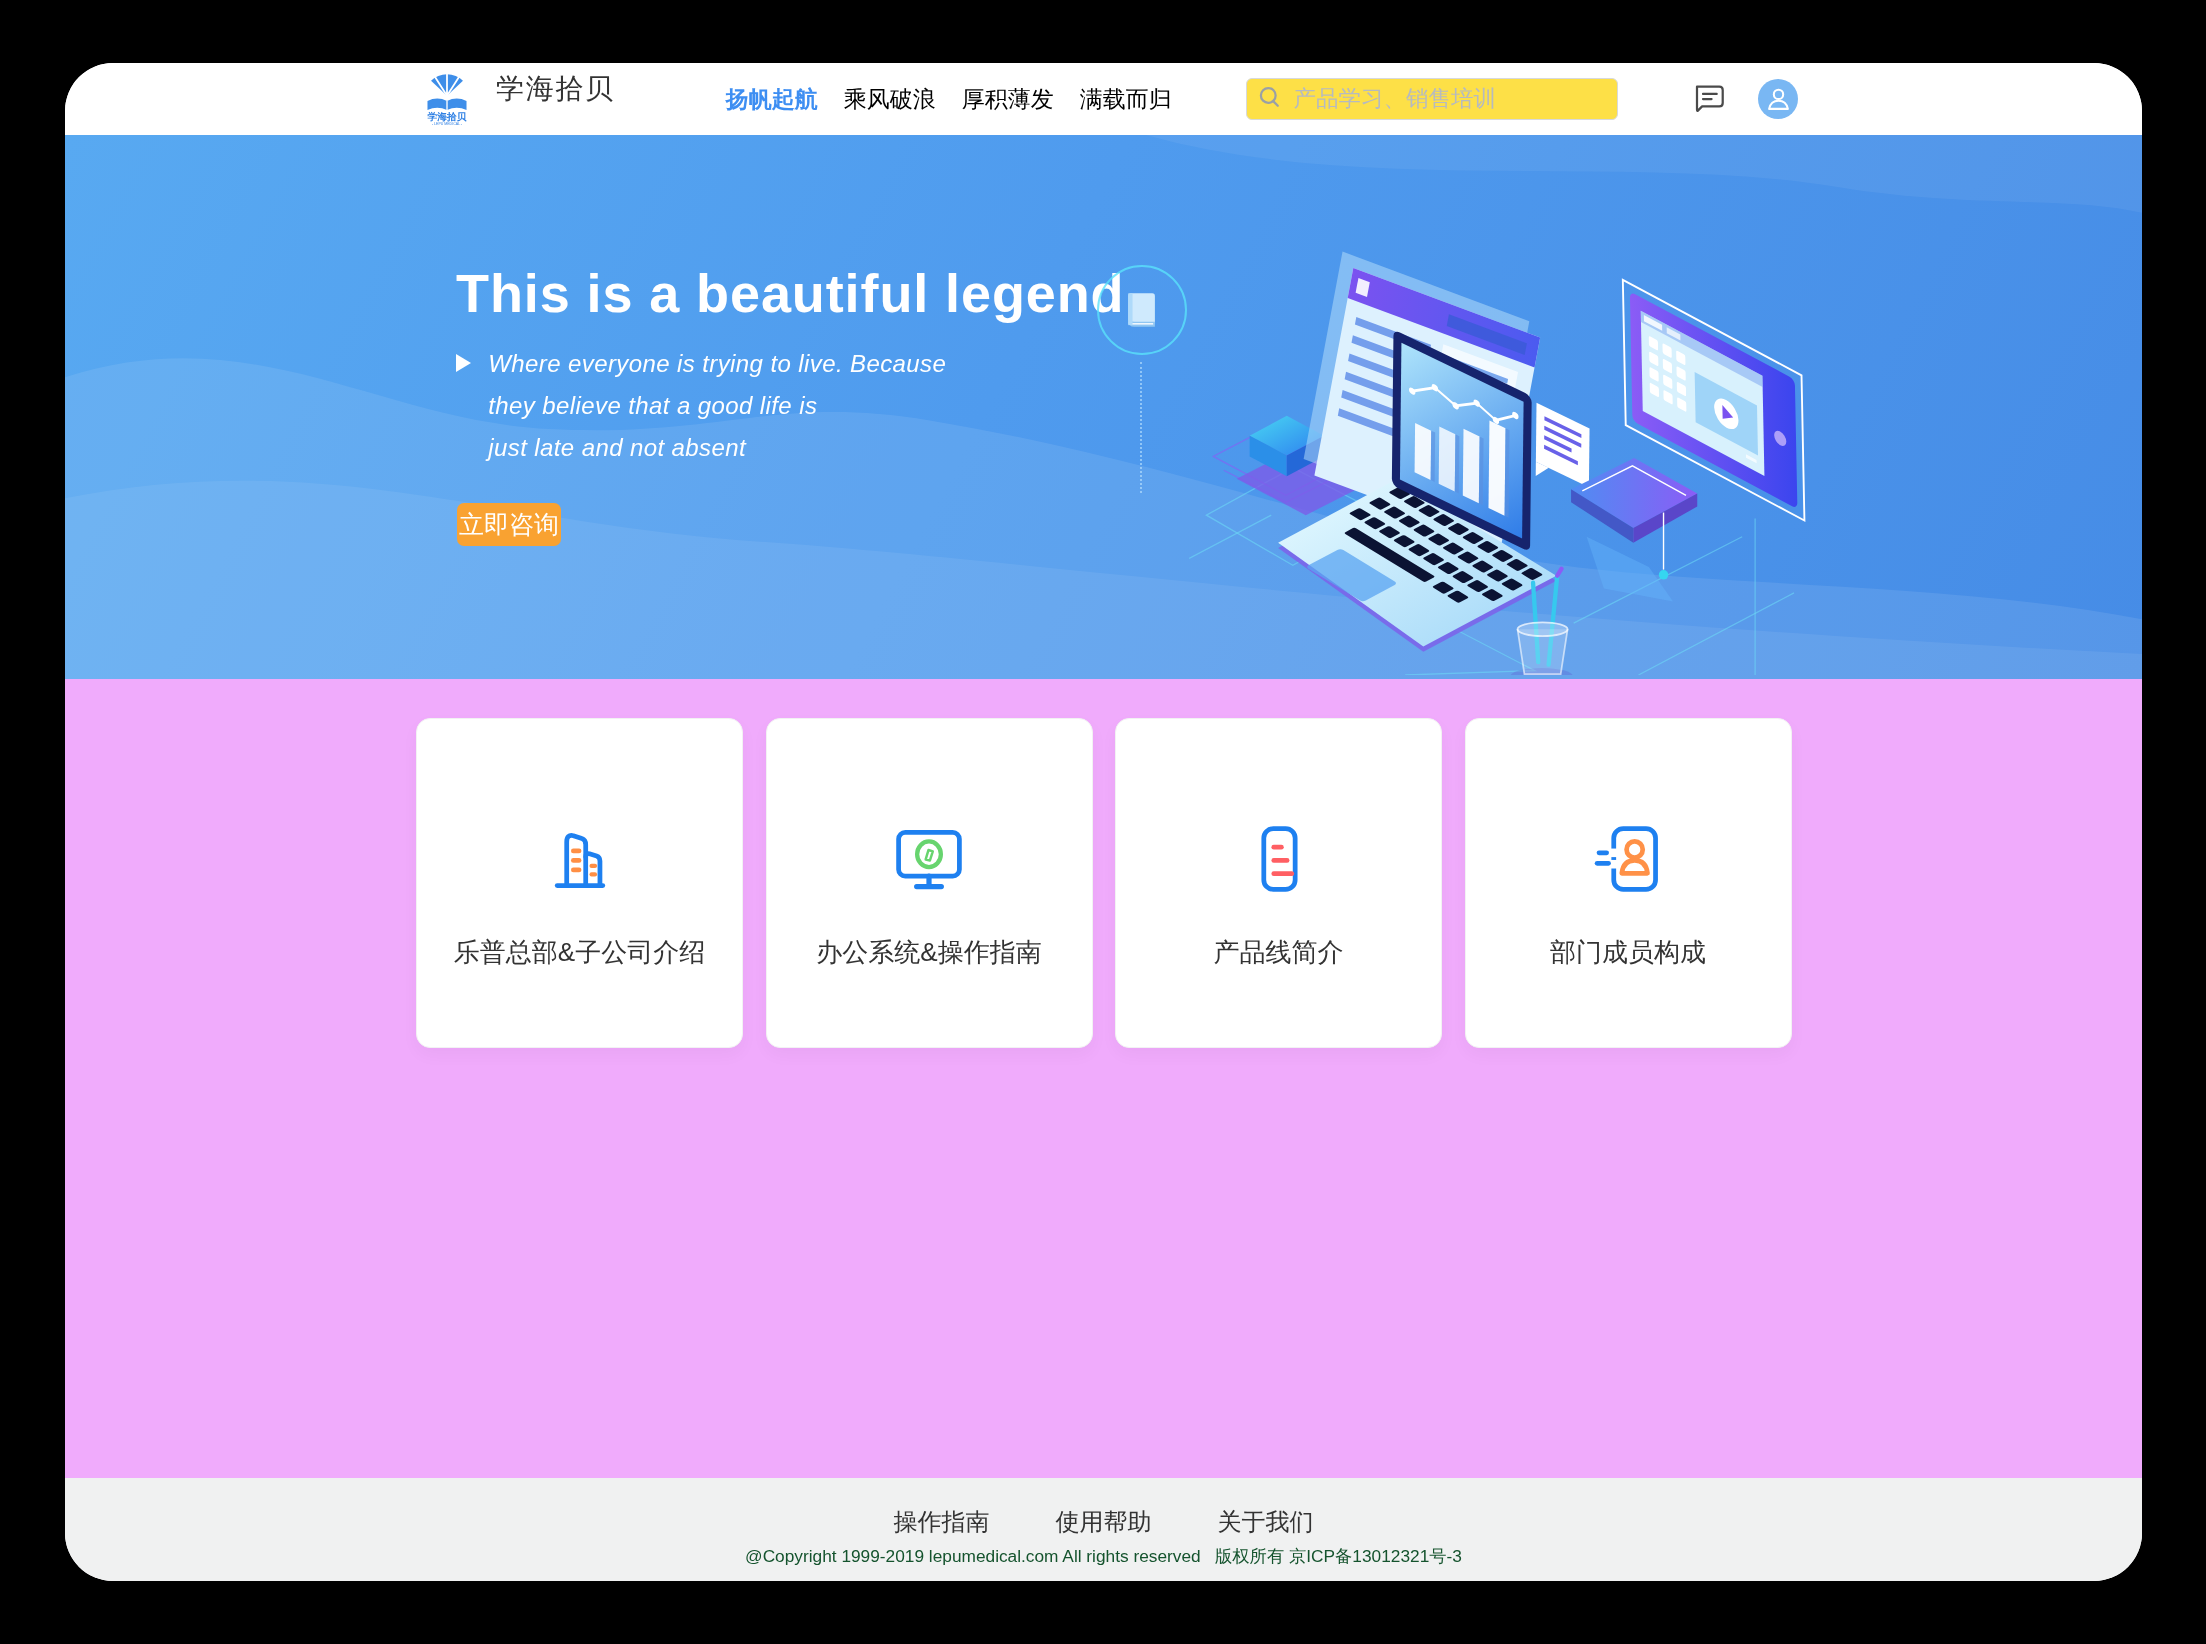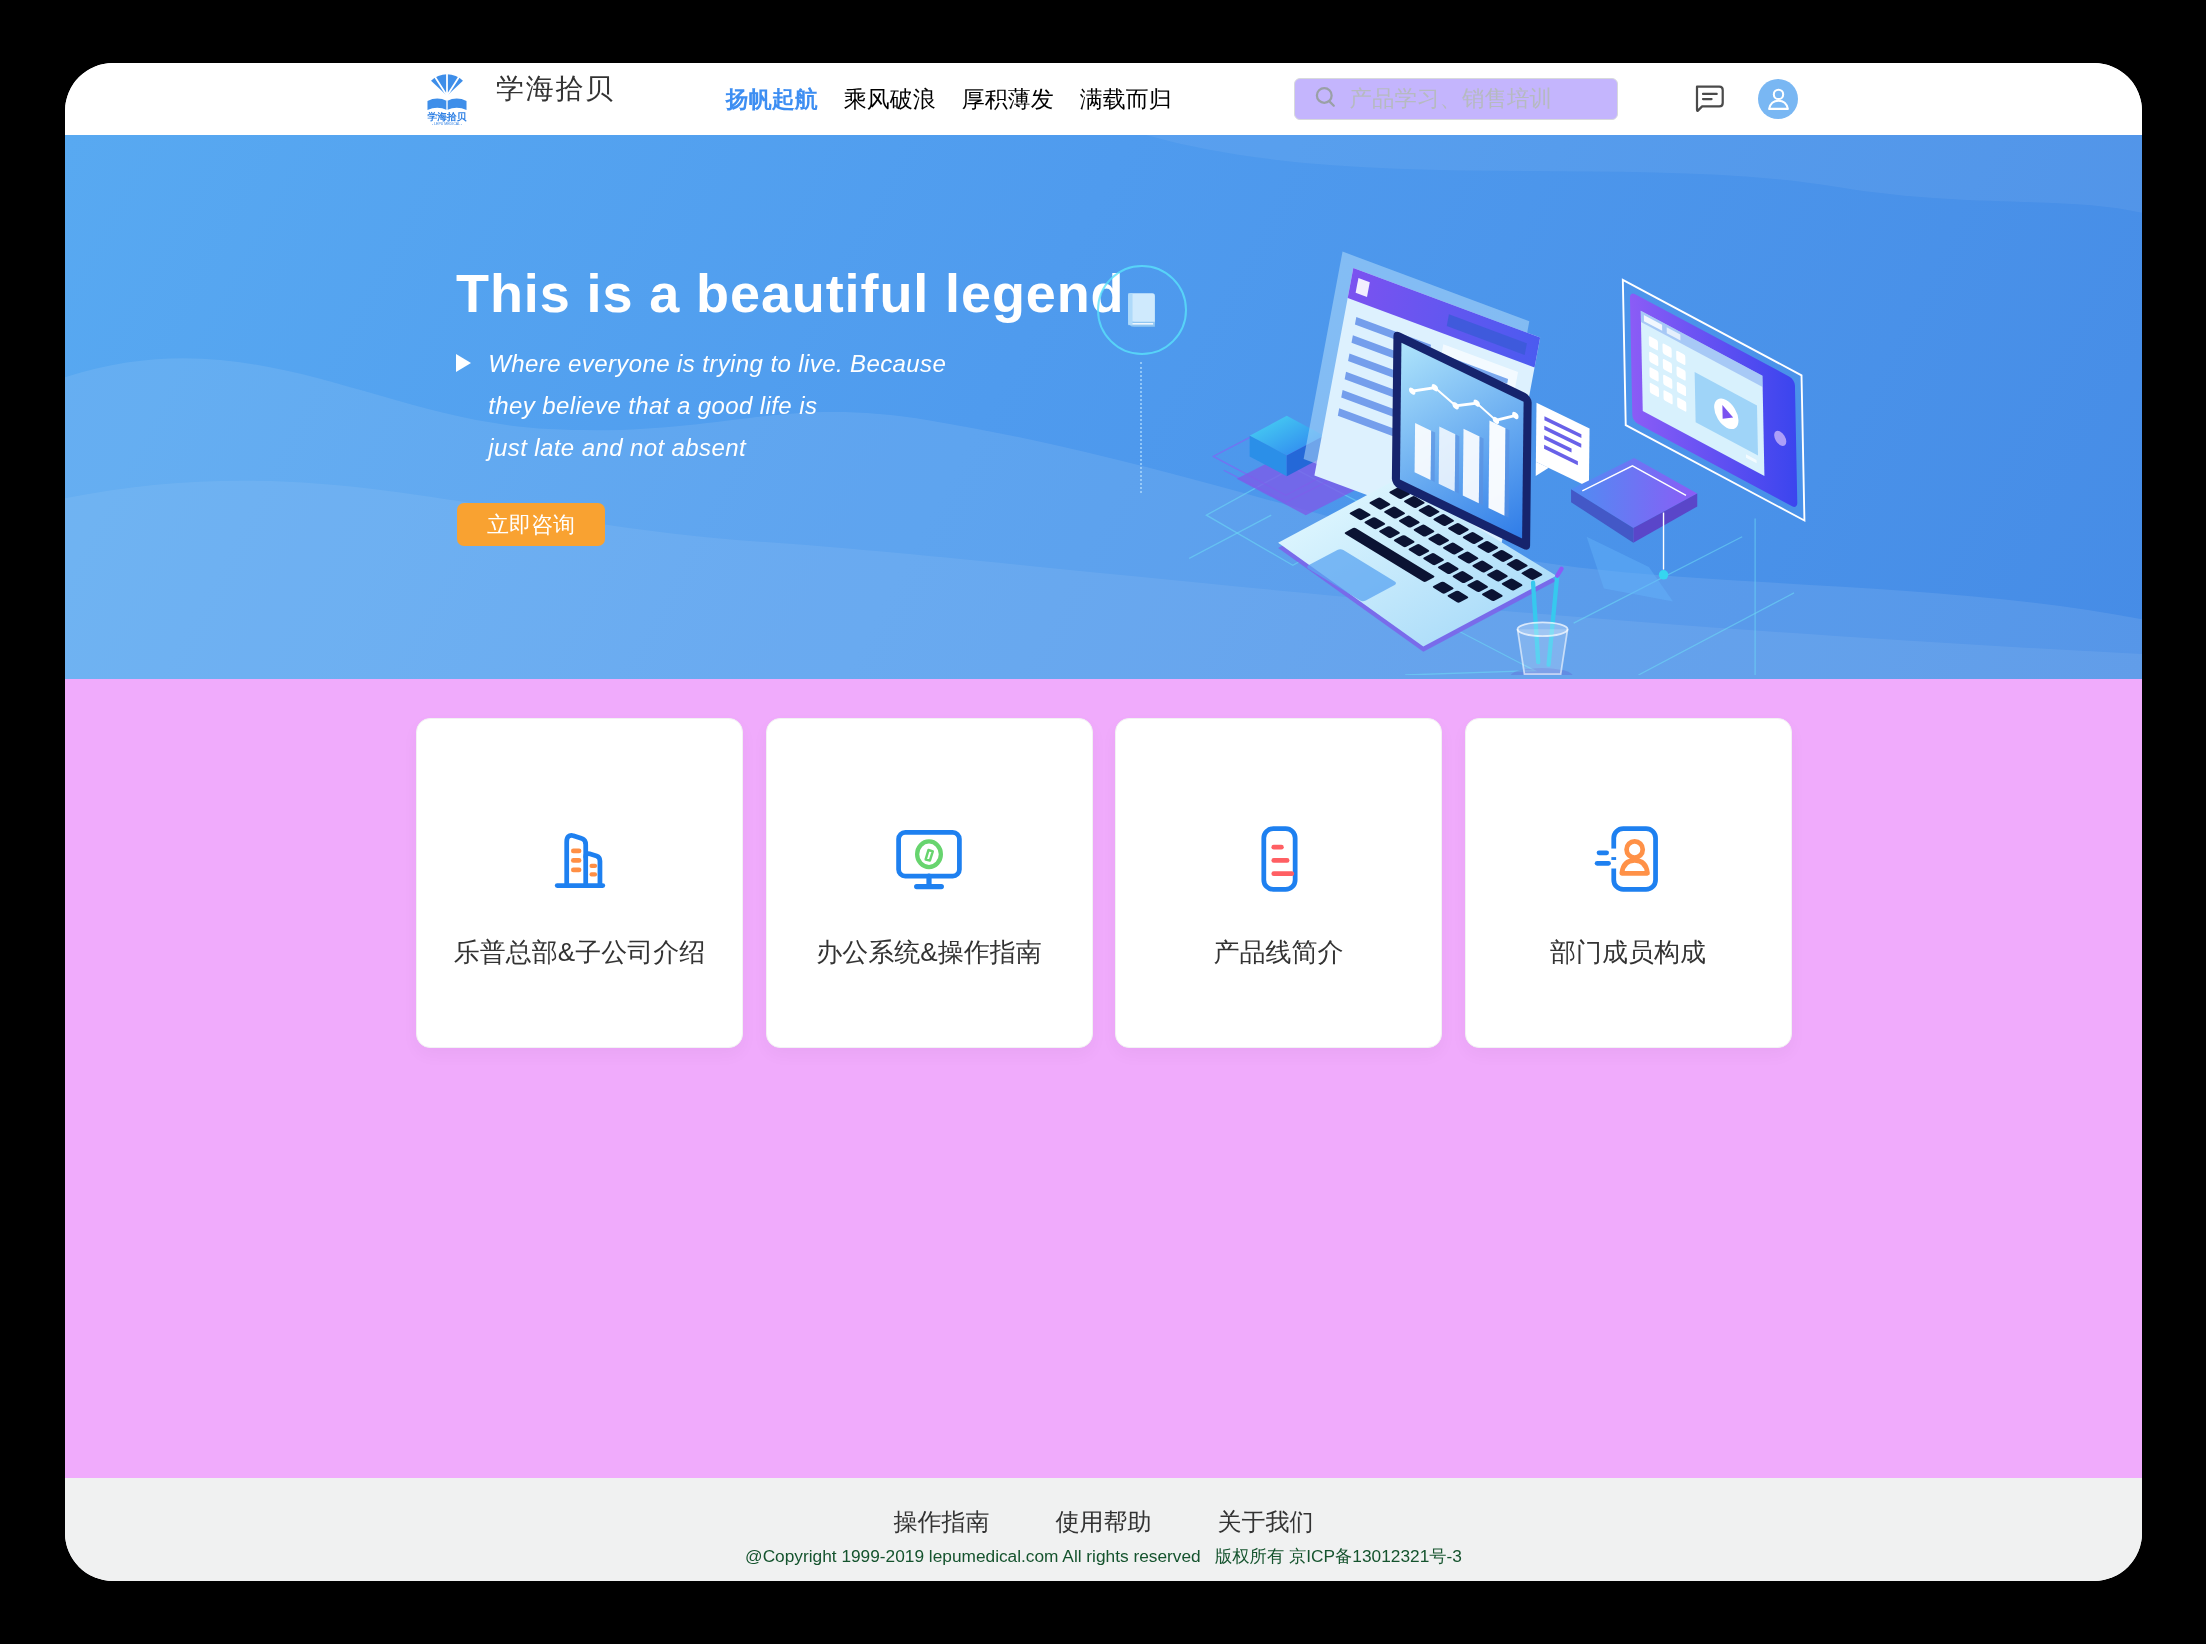--- a/index.html
+++ b/index.html
@@ -9,41 +9,41 @@
 
   
   .header{ height:72px; flex:0 0 72px; background:#fff; display:flex; align-items:center;
            padding:0 344px 0 357px; }
   .brand{ display:flex; gap:24px; }
   .brand-name{ font-size:28px; color:#333; font-weight:500; letter-spacing:1.7px; }
   .nav{ display:flex; gap:26px; margin-left:111px; }
   .nav-item{ font-size:23px; color:#000000; cursor:pointer; white-space:nowrap; }
   .nav-item.active{ color:#3d8ef2; font-weight:600; }
   .header-spacer{ flex:1; }
-  .search-box{ width:324px; height:42px; border:1.7px solid #d7d9dc; border-radius:6px;
-               display:flex; align-items:center; padding:0 18px; gap:10.4px; background:#c4b5fd; }
+  .search-box{ width:372px; height:42px; border:1.7px solid #d7d9dc; border-radius:6px;
+               display:flex; align-items:center; padding:0 10px; gap:10.4px; background:#fde047; }
   .search-box input{ border:none; outline:none; font-size:22.5px; color:#333; width:100%;
                      font-family:inherit; background:transparent; }
   .search-box input::placeholder{ color:#b6bac0; }
   .chat-btn{ margin-left:73px; cursor:pointer; display:flex; }
   .avatar{ margin-left:31px; width:40px; height:40px; border-radius:50%; background:#79b7f3;
            display:flex; align-items:center; justify-content:center; cursor:pointer; }
 
   
   .hero{ height:544px; flex:0 0 544px; position:relative; overflow:hidden;
          background:linear-gradient(118deg,#58a9f1 0%,#4f9bee 45%,#468ce6 100%); }
   .hero-waves{ position:absolute; inset:0; width:100%; height:100%; }
   .hero-title{ position:absolute; left:391px; top:128px; font-size:54px; line-height:61px;
                font-weight:700; color:#fff; letter-spacing:0.9px; }
   .hero-sub{ position:absolute; left:391px; top:208px; display:flex; gap:17.3px; }
   .hero-bullet{ width:0; height:0; border-left:15.6px solid #fff; border-top:9.5px solid transparent;
                 border-bottom:9.5px solid transparent; margin-top:11.2px; }
   .hero-lines{ font-size:24px; line-height:42px; color:#fff; font-weight:400; letter-spacing:0.4px;font-style:italic; }
-  .hero-cta{ position:absolute; left:392px; top:368px; width:148px; height:43px; border:none;
-             background:#f9a231; color:#fff; font-size:22px; border-radius:7px; cursor:pointer;
+  .hero-cta{ position:absolute; left:392px; top:368px; width:104px; height:43px; border:none;
+             background:#f9a231; color:#fff; font-size:25px; border-radius:7px; cursor:pointer;
              font-family:inherit; }
   .book-badge{ position:absolute; left:1032px; top:130px; width:90px; height:90px; border-radius:50%;
                border:2.6px solid rgba(90,225,250,.8); display:flex; align-items:center; justify-content:center; }
   .book-dots{ position:absolute; left:1075px; top:227px; height:131px; width:0;
               border-left:2.6px dotted rgba(200,235,255,.55); }
   .illus{ position:absolute; left:1124px; top:95px; }
 
   
   .main{ background:#f0abfc; flex:1; padding-top:39px; }
   .card-grid{ width:1375px; margin:0 auto; display:grid; grid-template-columns:repeat(4,327px);

